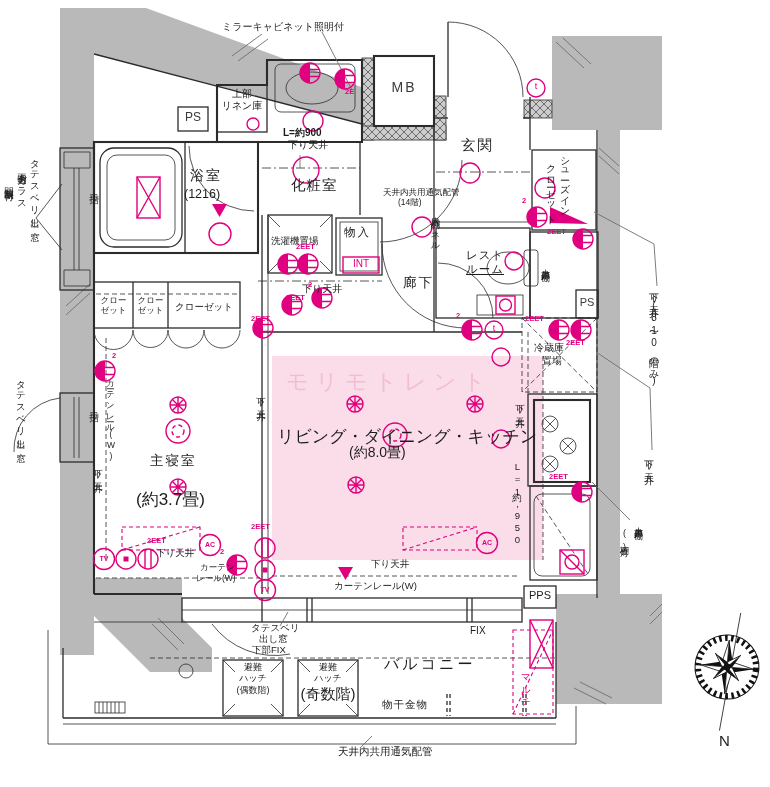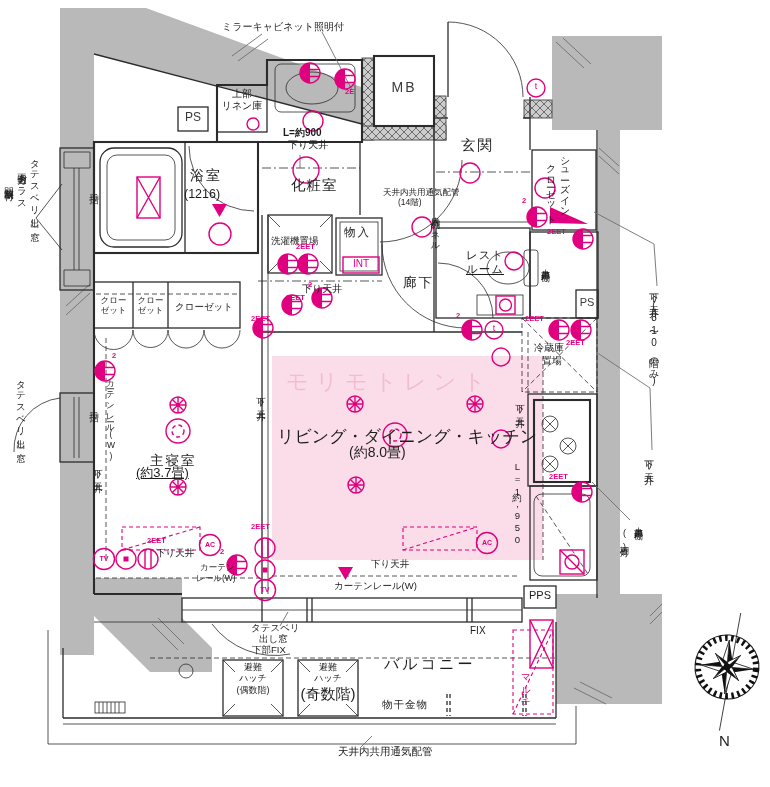--- a/index.html
+++ b/index.html
@@ -341,21 +341,21 @@
 <div class="t" style="left:403px;top:276px;font-size:13.5px;letter-spacing:2px;">廊下</div>
 <div class="t" style="left:302px;top:284px;font-size:10px;">下り天井</div>
 <div class="t c" style="left:94px;top:296px;width:39px;font-size:8.5px;">クロー</div>
 <div class="t c" style="left:94px;top:306px;width:39px;font-size:8.5px;">ゼット</div>
 <div class="t c" style="left:133px;top:296px;width:35px;font-size:8.5px;">クロー</div>
 <div class="t c" style="left:133px;top:306px;width:35px;font-size:8.5px;">ゼット</div>
 <div class="t c" style="left:168px;top:302px;width:72px;font-size:9.5px;">クローゼット</div>
 <div class="t" style="left:534px;top:343px;font-size:10px;">冷蔵庫</div>
 <div class="t" style="left:542px;top:356px;font-size:10px;">置場</div>
 <div class="t" style="left:150px;top:454px;font-size:13.5px;letter-spacing:2px;">主寝室</div>
-<div class="t" style="left:136px;top:466px;font-size:13px;text-decoration:underline;">(約3.7畳)</div>
+<div class="t" style="left:136px;top:491px;font-size:17px;">(約3.7畳)</div>
 <div class="t" style="left:277px;top:412px;font-size:17px;margin-top:16px;">リビング・ダイニング・キッチン</div>
 <div class="t" style="left:349px;top:445px;font-size:14px;">(約8.0畳)</div>
 <div class="t" style="left:156px;top:548px;font-size:9.5px;">下り天井</div>
 <div class="t" style="left:200px;top:563px;font-size:8.5px;">カーテン</div>
 <div class="t" style="left:196px;top:574px;font-size:8.5px;">レール(W)</div>
 <div class="t" style="left:371px;top:559px;font-size:9.5px;">下り天井</div>
 <div class="t" style="left:334px;top:581px;font-size:9.5px;">カーテンレール(W)</div>
 <div class="t" style="left:470px;top:626px;font-size:10px;">FIX</div>
 <div class="t c" style="left:524px;top:590px;width:32px;font-size:11px;">PPS</div>
 <div class="t" style="left:251px;top:623px;font-size:9.5px;">タテスベリ</div>

